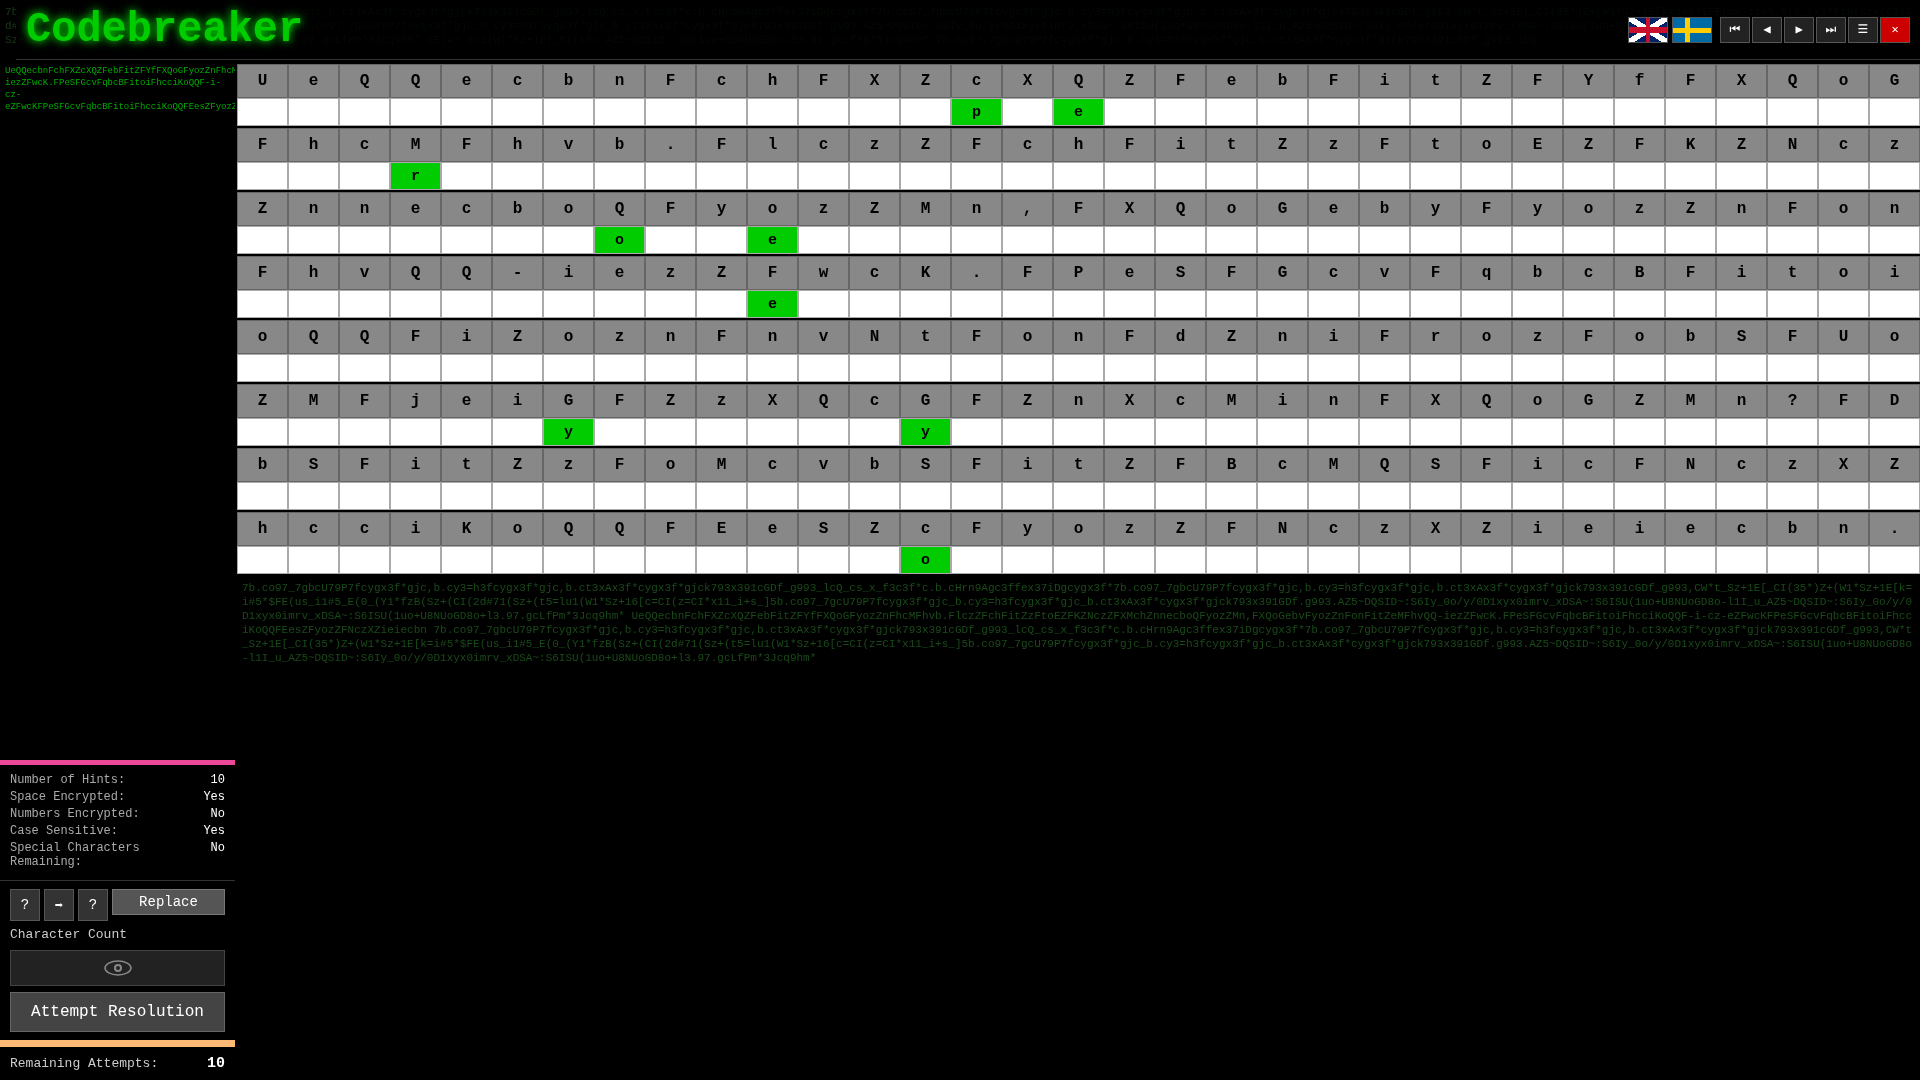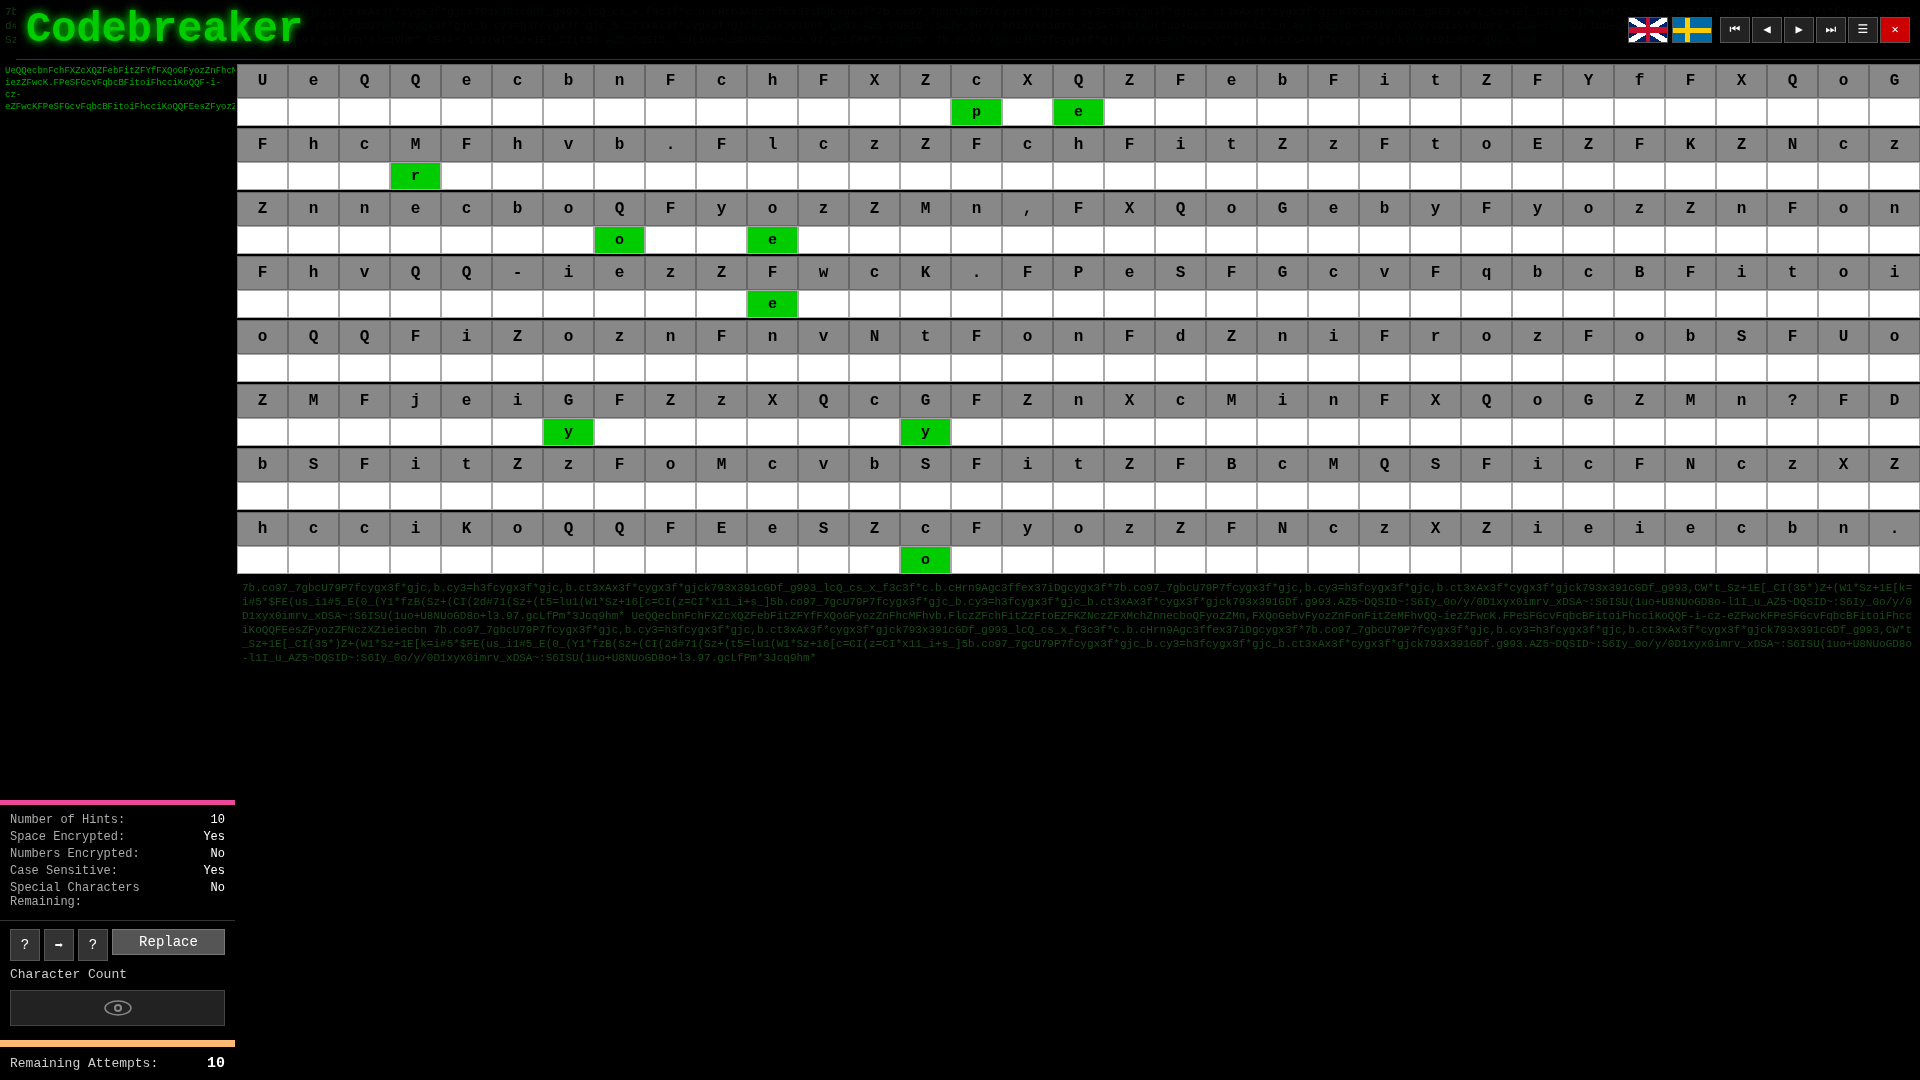--- a/index.html
+++ b/index.html
@@ -409,20 +409,21 @@
       <button class="replace-btn">Replace</button>
     </div>
     <div class="char-count-label">Character Count</div>
     <div class="eye-btn">
       <svg class="eye-icon" viewBox="0 0 30 20" fill="none" xmlns="http://www.w3.org/2000/svg">
         <ellipse cx="15" cy="10" rx="13" ry="7" stroke="#888" stroke-width="1.5" fill="none"></ellipse>
         <circle cx="15" cy="10" r="4" fill="#888"></circle>
         <circle cx="15" cy="10" r="2" fill="#222"></circle>
       </svg>
     </div>
+    <button class="attempt-btn">Attempt Resolution</button>
   </div>
 
   <div class="remaining-row">
     <span>Remaining Attempts:</span>
     <span class="remaining-value">10</span>
   </div>
 </div>
 
 <div class="main-area">
   <div class="cipher-section" id="cipher-grid">

